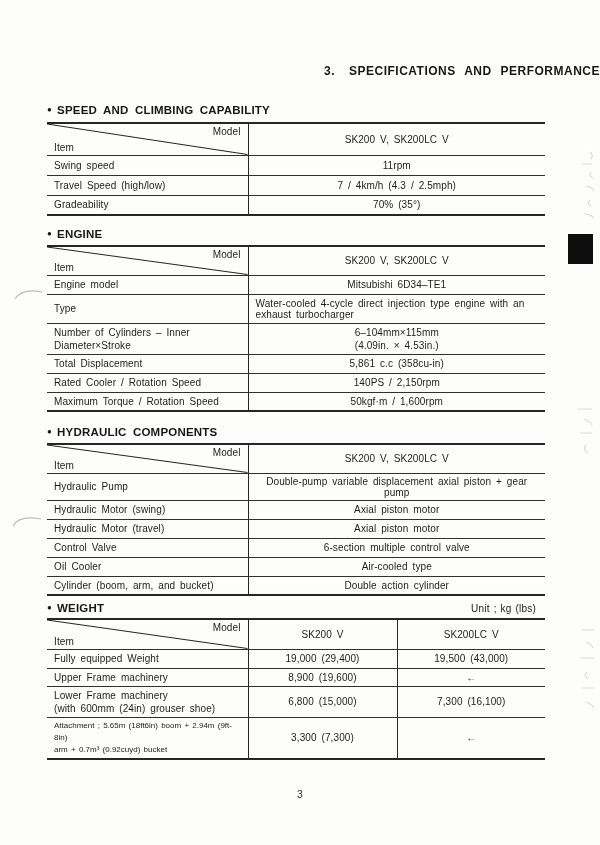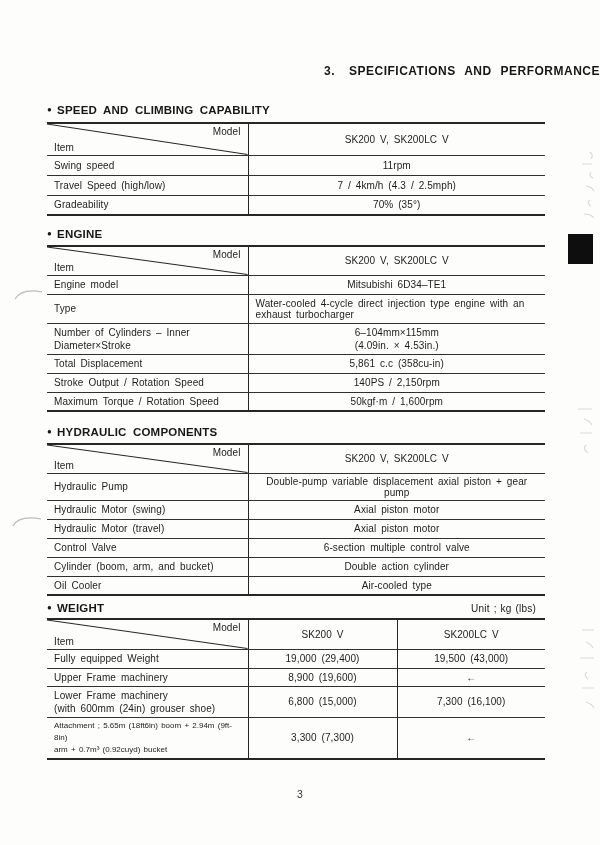--- a/index.html
+++ b/index.html
@@ -127,21 +127,21 @@
         <td class="item pre">Number of Cylinders – Inner
 Diameter×Stroke</td>
         <td class="val pre">6–104mm×115mm
 (4.09in. × 4.53in.)</td>
       </tr>
       <tr class="h19">
         <td class="item">Total Displacement</td>
         <td class="val">5,861 c.c (358cu-in)</td>
       </tr>
       <tr class="h19">
-        <td class="item">Stroke Output / Rotation Speed</td>
+        <td class="item">Rated Cooler / Rotation Speed</td>
         <td class="val">140PS / 2,150rpm</td>
       </tr>
       <tr class="h19">
         <td class="item">Maximum Torque / Rotation Speed</td>
         <td class="val">50kgf·m / 1,600rpm</td>
       </tr>
     </tbody>
       </table>
   </div>
 
@@ -175,26 +175,26 @@
       </tr>
       <tr class="h19">
         <td class="item">Hydraulic Motor (travel)</td>
         <td class="val">Axial piston motor</td>
       </tr>
       <tr class="h19">
         <td class="item">Control Valve</td>
         <td class="val">6-section multiple control valve</td>
       </tr>
       <tr class="h19">
+        <td class="item">Oil Cooler</td>
+        <td class="val">Air-cooled type</td>
+      </tr>
+      <tr class="h19">
         <td class="item">Cylinder (boom, arm, and bucket)</td>
         <td class="val">Double action cylinder</td>
-      </tr>
-      <tr class="h19">
-        <td class="item">Oil Cooler</td>
-        <td class="val">Air-cooled type</td>
       </tr>
     </tbody>
       </table>
   </div>
 
   <div class="sec" style="top:602px;height:155px;">
     <div class="sec-head">
       <span class="bullet">●</span><span>WEIGHT</span>
       <span class="unit">Unit ; kg (lbs)</span>
     </div>

